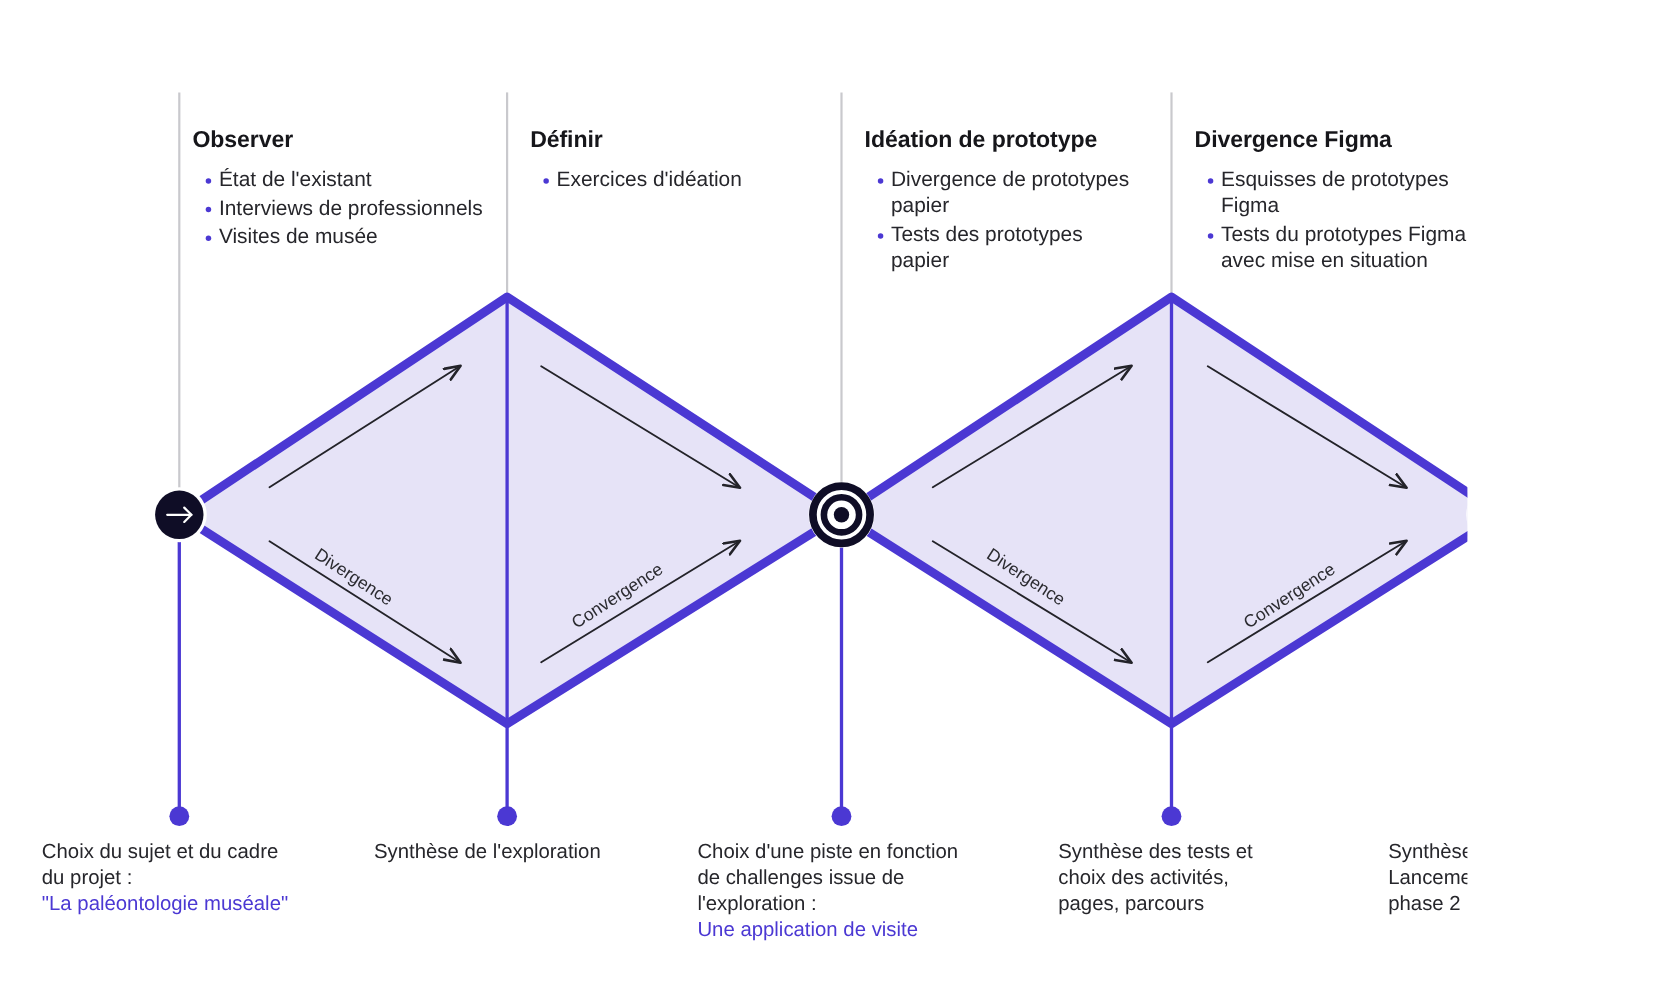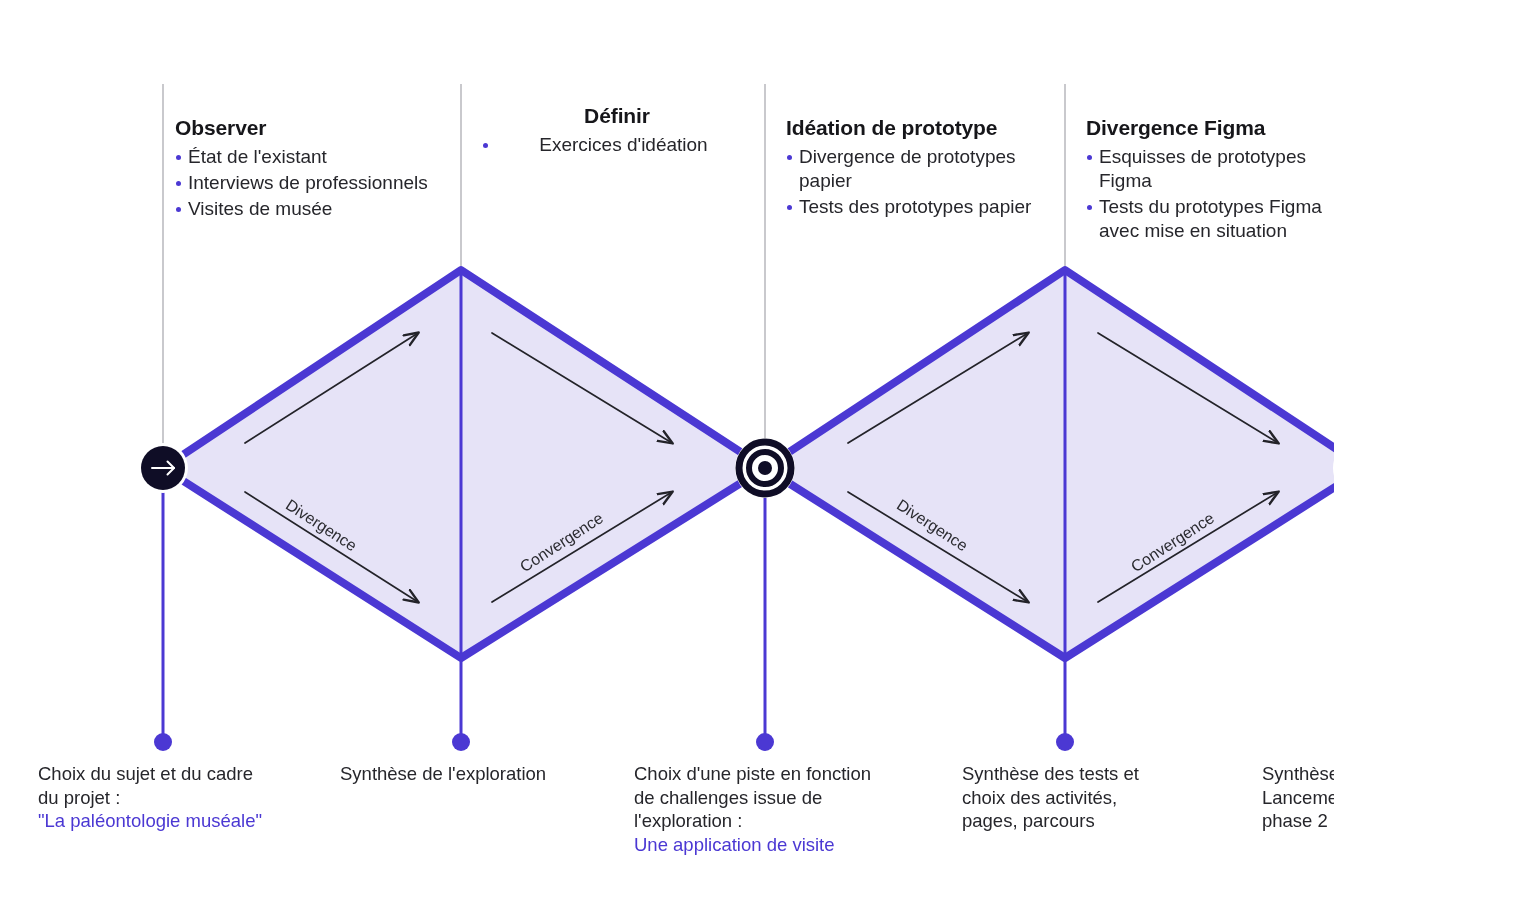--- a/index.html
+++ b/index.html
@@ -35,21 +35,21 @@
   .phase-title {
     font-size: 21px;
     font-weight: bold;
     color: #16161a;
     letter-spacing: -0.1px;
     margin: 0 0 4px 0;
     line-height: 1.18;
   }
   .phase-list {
     list-style: none;
-    margin: 0;
+    margin: 11px;
     padding: 0;
   }
   .phase-list li {
     position: relative;
     font-size: 19px;
     line-height: 1.27;
     color: #26262b;
     padding-left: 13px;
     margin-bottom: 2px;
   }
@@ -194,21 +194,21 @@
 
   <div class="phase" style="left:175px; top:116px; width:292px;">
     <h2 class="phase-title">Observer</h2>
     <ul class="phase-list">
       <li>État de l'existant</li>
       <li>Interviews de professionnels</li>
       <li>Visites de musée</li>
     </ul>
   </div>
 
-  <div class="phase" style="left:482px; top:104px; width:270px;text-align:center;">
+  <div class="phase" style="left:482px; top:116px; width:270px;">
     <h2 class="phase-title">Définir</h2>
     <ul class="phase-list">
       <li>Exercices d'idéation</li>
     </ul>
   </div>
 
   <div class="phase" style="left:786px; top:116px; width:262px;">
     <h2 class="phase-title">Idéation de prototype</h2>
     <ul class="phase-list">
       <li>Divergence de prototypes papier</li>

